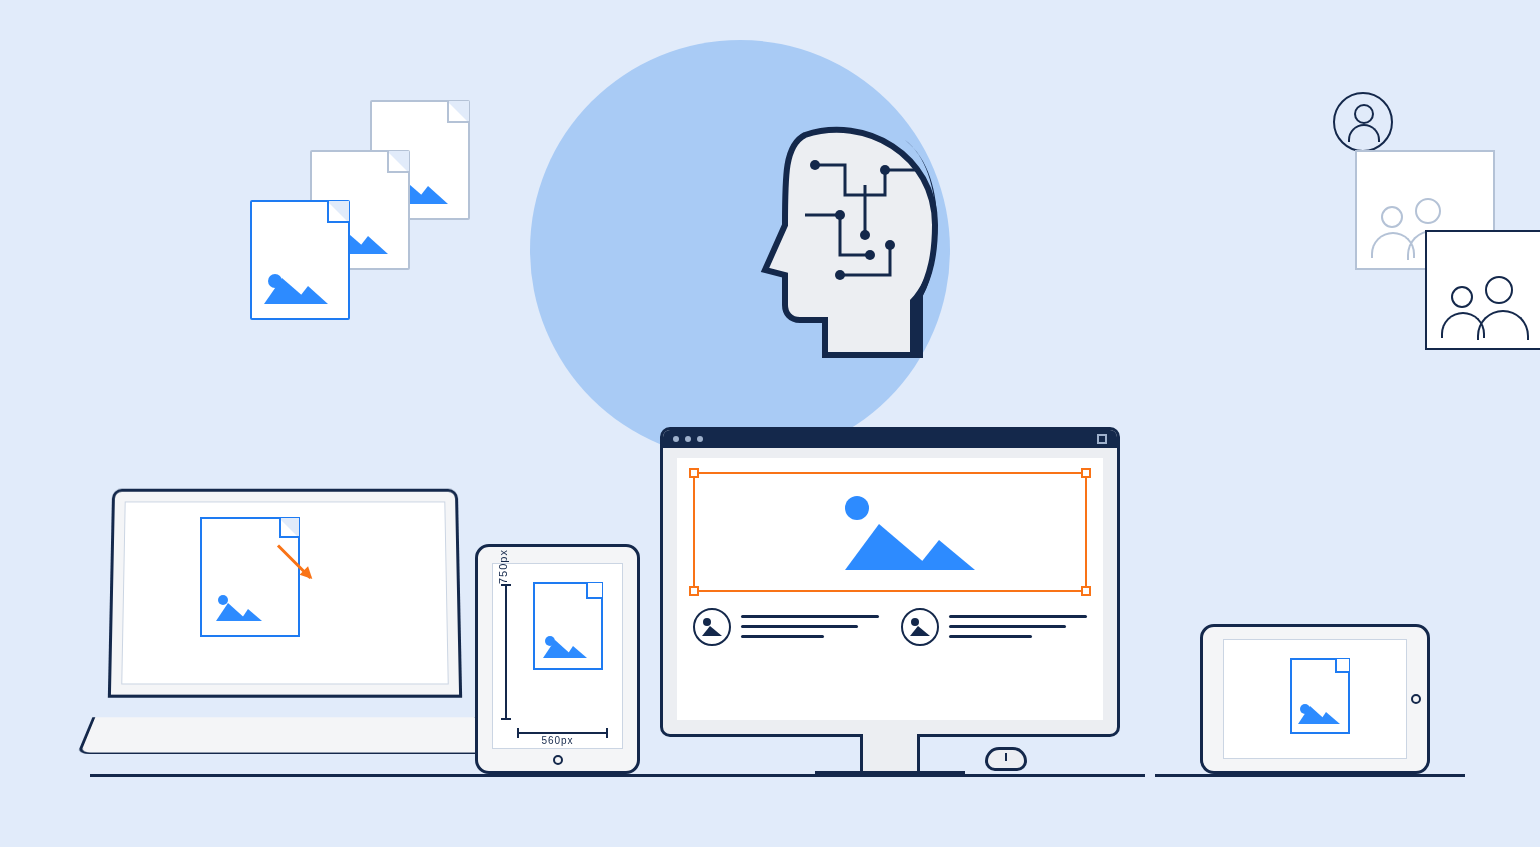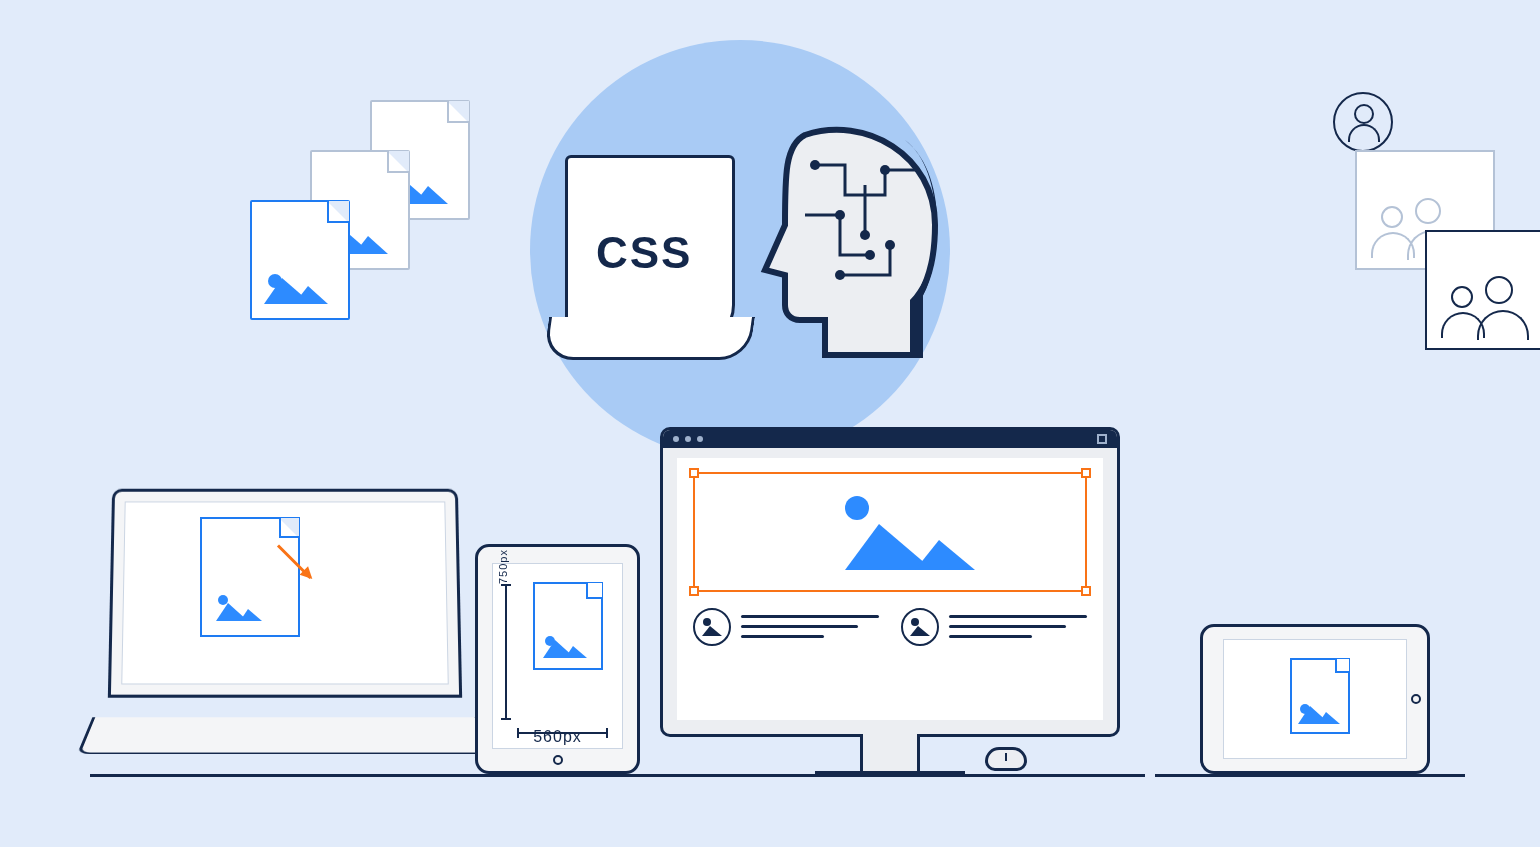--- a/index.html
+++ b/index.html
@@ -130,21 +130,21 @@
   .laptop-arrow::after{ content:""; position:absolute; right:-2px; top:-5px; width:0; height:0; border-left:12px solid #F97316; border-top:6px solid transparent; border-bottom:6px solid transparent;}
 
   
   .tablet {
     position:absolute; left:475px; bottom:73px; width:165px; height:230px;
     border:3px solid #14284B; border-radius:14px; background:#F4F5F7;
   }
   .tablet-screen{ position:absolute; inset:16px 14px 22px 14px; background:#fff; border:1px solid #CBD5E3; }
   .tablet-home{ position:absolute; left:50%; bottom:6px; width:10px; height:10px; border:2px solid #14284B; border-radius:50%; transform:translateX(-50%);}
   .tablet-dims .v{ position:absolute; left:4px; top:20px; font-size:11px; color:#14284B; transform:rotate(-90deg); transform-origin:left top; letter-spacing:1px;}
-  .tablet-dims .h{ position:absolute; bottom:2px; left:50%; transform:translateX(-50%); font-size:16px; color:#14284B; letter-spacing:1px;}
+  .tablet-dims .h{ position:absolute; bottom:2px; left:50%; transform:translateX(-50%); font-size:10px; color:#14284B; letter-spacing:1px;}
   .tablet-doc{ position:absolute; left:40px; top:18px; width:70px; height:88px; background:#fff; border:2.5px solid #1E7BF2;}
   .dimline-v{ position:absolute; left:12px; top:20px; bottom:28px; width:2px; background:#14284B;}
   .dimline-v::before,.dimline-v::after{content:"";position:absolute;left:-4px;width:10px;height:2px;background:#14284B;}
   .dimline-v::before{top:0;} .dimline-v::after{bottom:0;}
   .dimline-h{ position:absolute; bottom:14px; left:24px; right:14px; height:2px; background:#14284B;}
   .dimline-h::before,.dimline-h::after{content:"";position:absolute;top:-4px;width:2px;height:10px;background:#14284B;}
   .dimline-h::before{left:0;} .dimline-h::after{right:0;}
 
   
   .monitor{
@@ -194,23 +194,20 @@
   .minipic .m2{position:absolute;width:0;height:0;border-left:8px solid transparent;border-right:14px solid transparent;border-bottom:12px solid #2D8BFF;}
 
 </style>
 </head>
 <body>
 
 <div class="stage">
 
   <div class="circle"></div>
 
-  <div class="css-sheet">
-    <div class="css-text">CSS</div>
-  </div>
 
   <div class="ai-head">
     <svg viewBox="0 0 210 250" width="210" height="250">
       <path d="M60 20 C120 0 190 40 190 110 C190 140 185 160 175 180 L175 240 L80 240 L80 205 L55 205 C45 205 40 198 40 190 L40 160 L20 155 L40 110 C40 60 40 30 60 20 Z" fill="#ECEEF2" stroke="#14284B" stroke-width="6"></path>
       <path d="M160 25 C200 55 200 150 165 185 L165 240 L178 240 L178 180 C195 150 205 60 160 25 Z" fill="#14284B"></path>
       <g stroke="#14284B" stroke-width="3" fill="none">
         <path d="M70 50 h30 v30 h40 v-25 h35"></path>
         <path d="M60 100 h35 v40 h30"></path>
         <path d="M95 160 h50 v-30"></path>
         <path d="M120 70 v50"></path>

